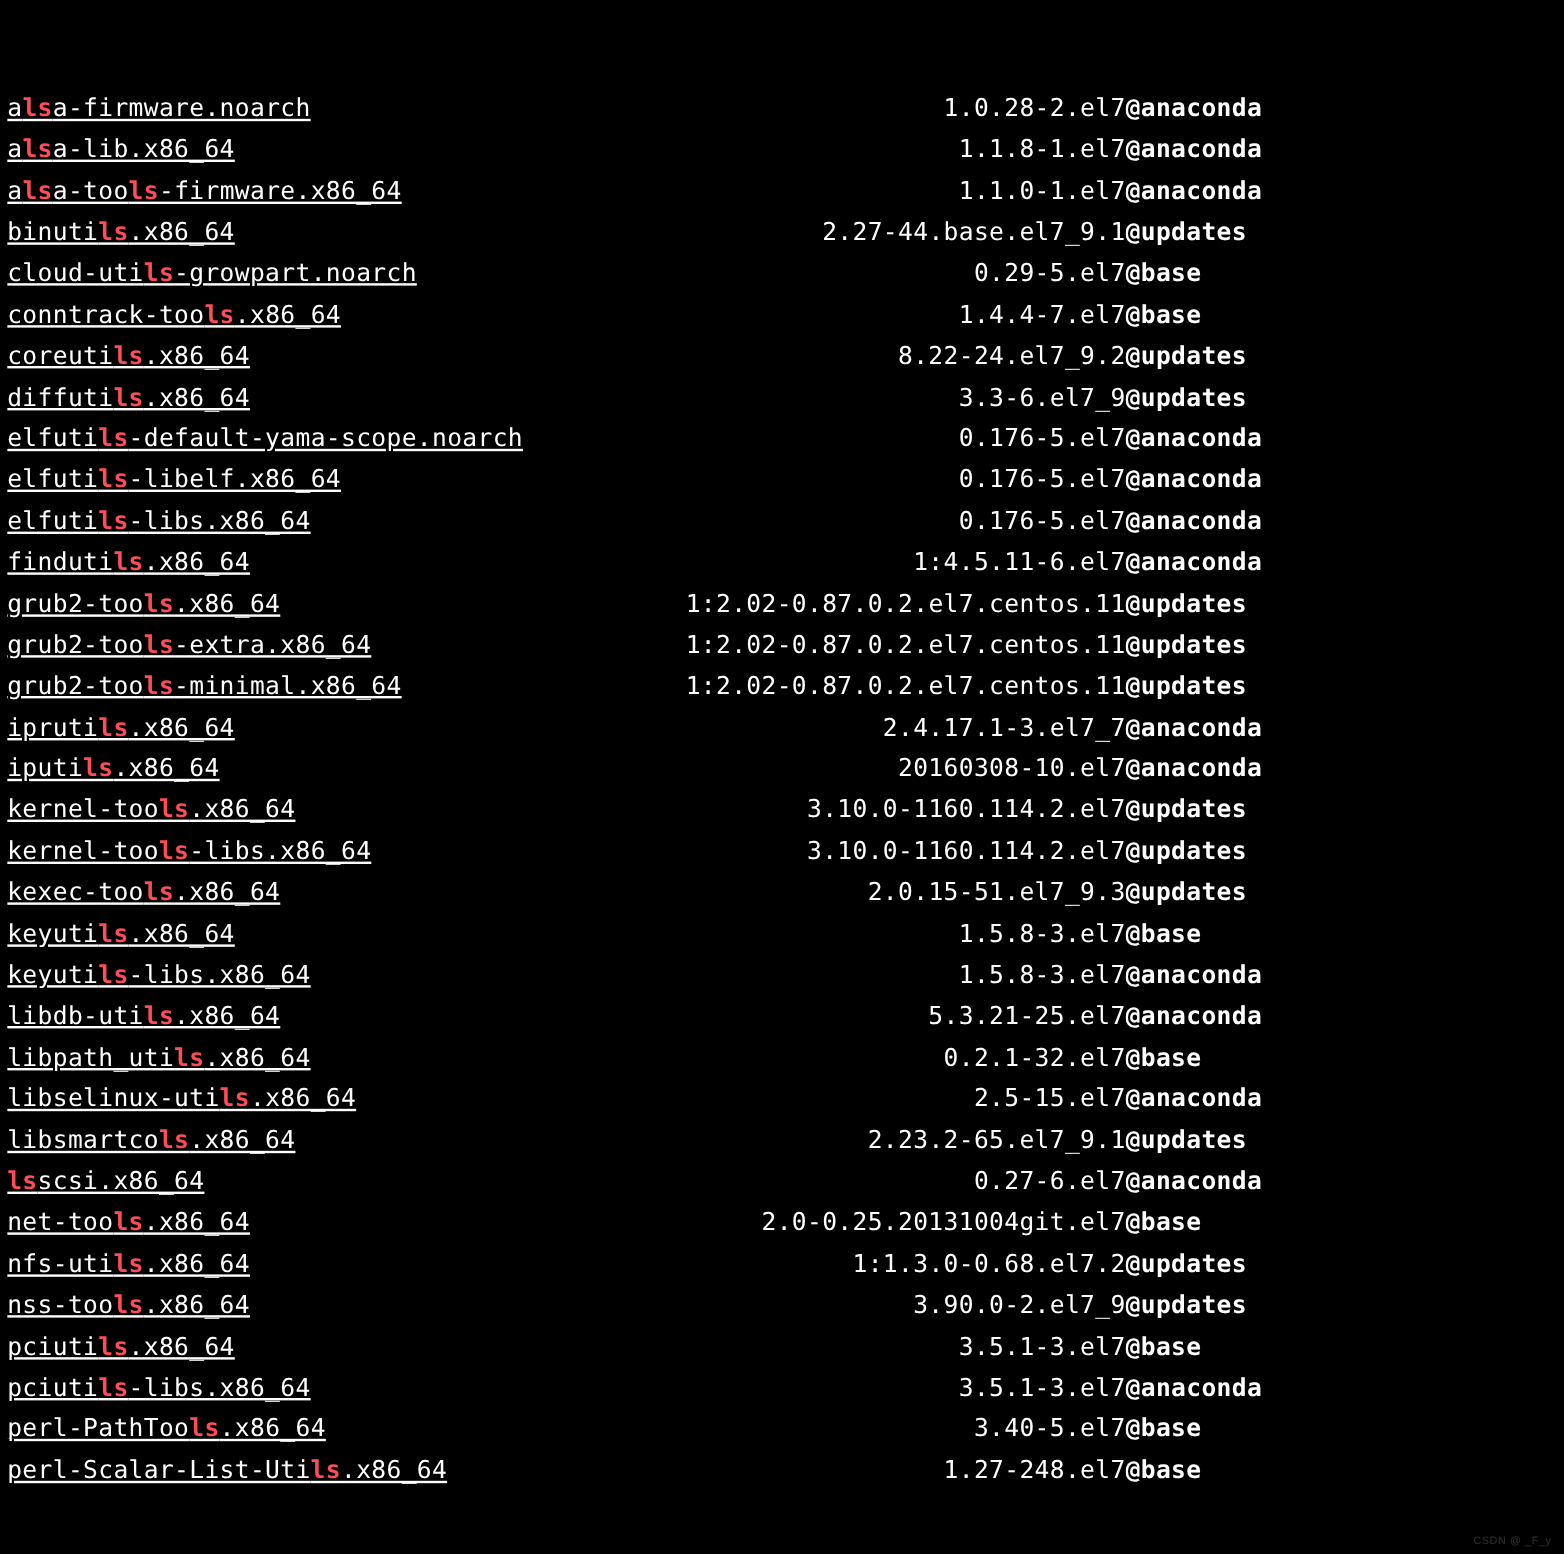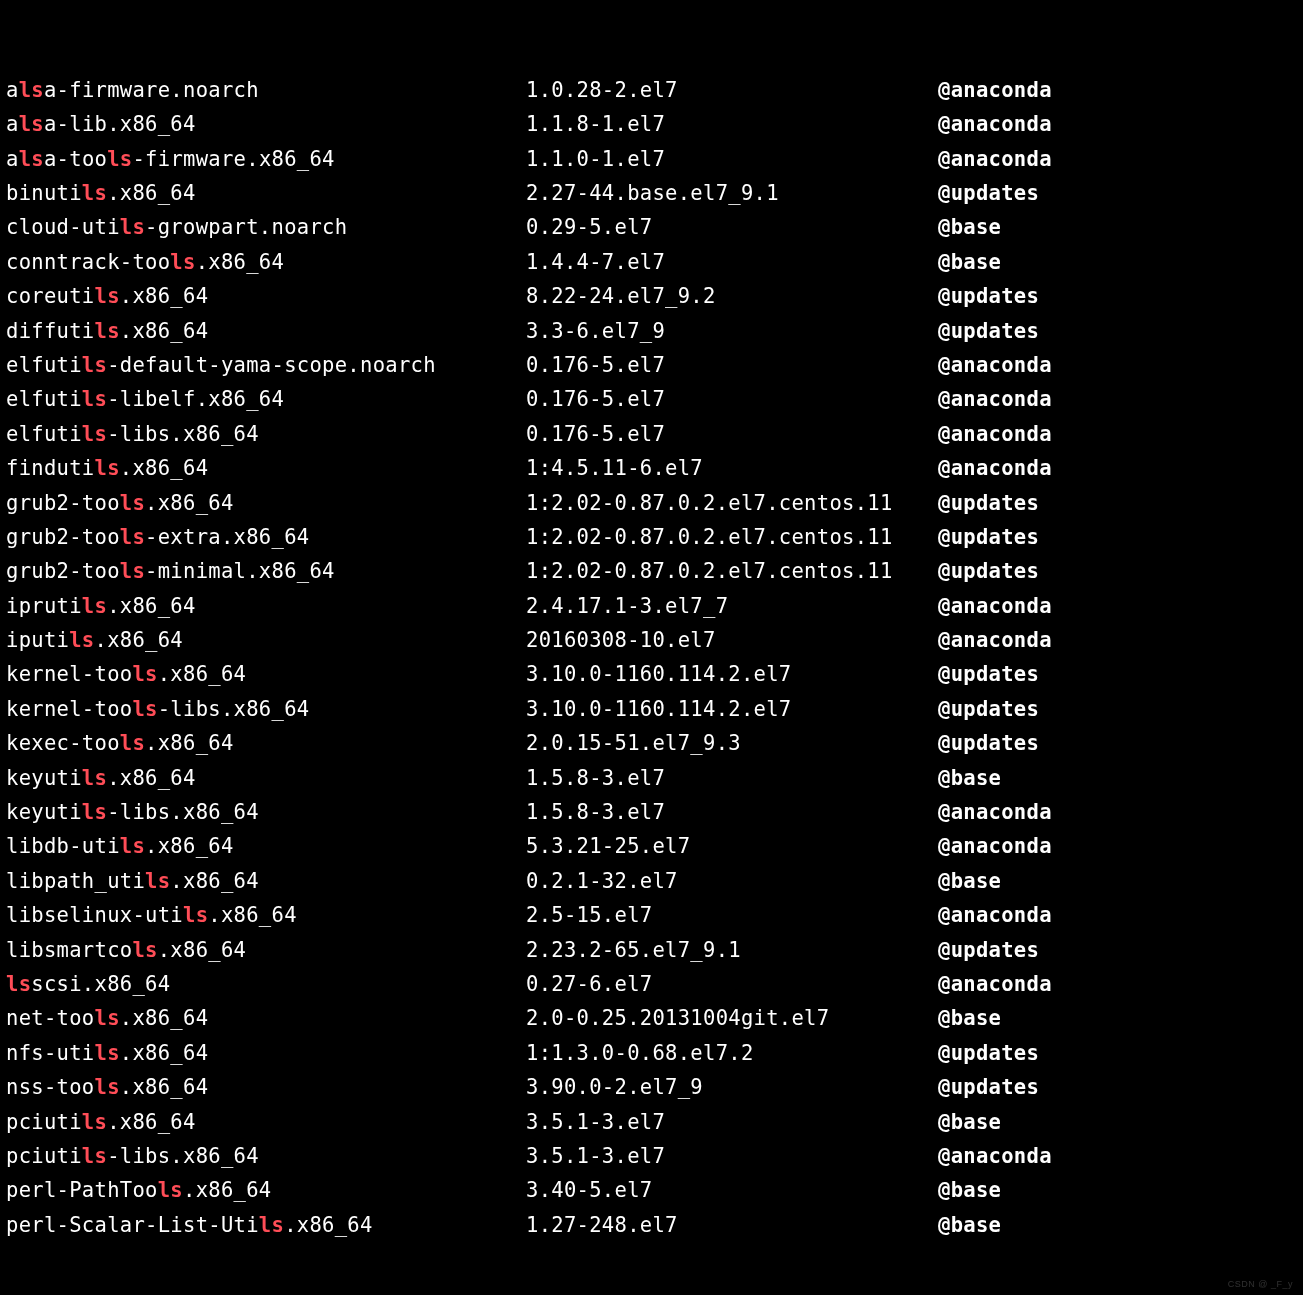--- a/index.html
+++ b/index.html
@@ -25,25 +25,27 @@
   .row {
     display: flex;
     flex-direction: row;
     height: 34.4px;
     align-items: baseline;
   }
   .col-name {
     width: 520px;
     flex: 0 0 520px;
     overflow: hidden;
+    text-decoration: underline;
   }
   .col-version {
     width: 412px;
     flex: 0 0 412px;
     overflow: hidden;
+    text-align: right;
   }
   .col-repo {
     flex: 1 1 auto;
     overflow: hidden;
     font-weight: bold;
   }
   .hl {
     color: #ff4d57;
     font-weight: 700;
   }

